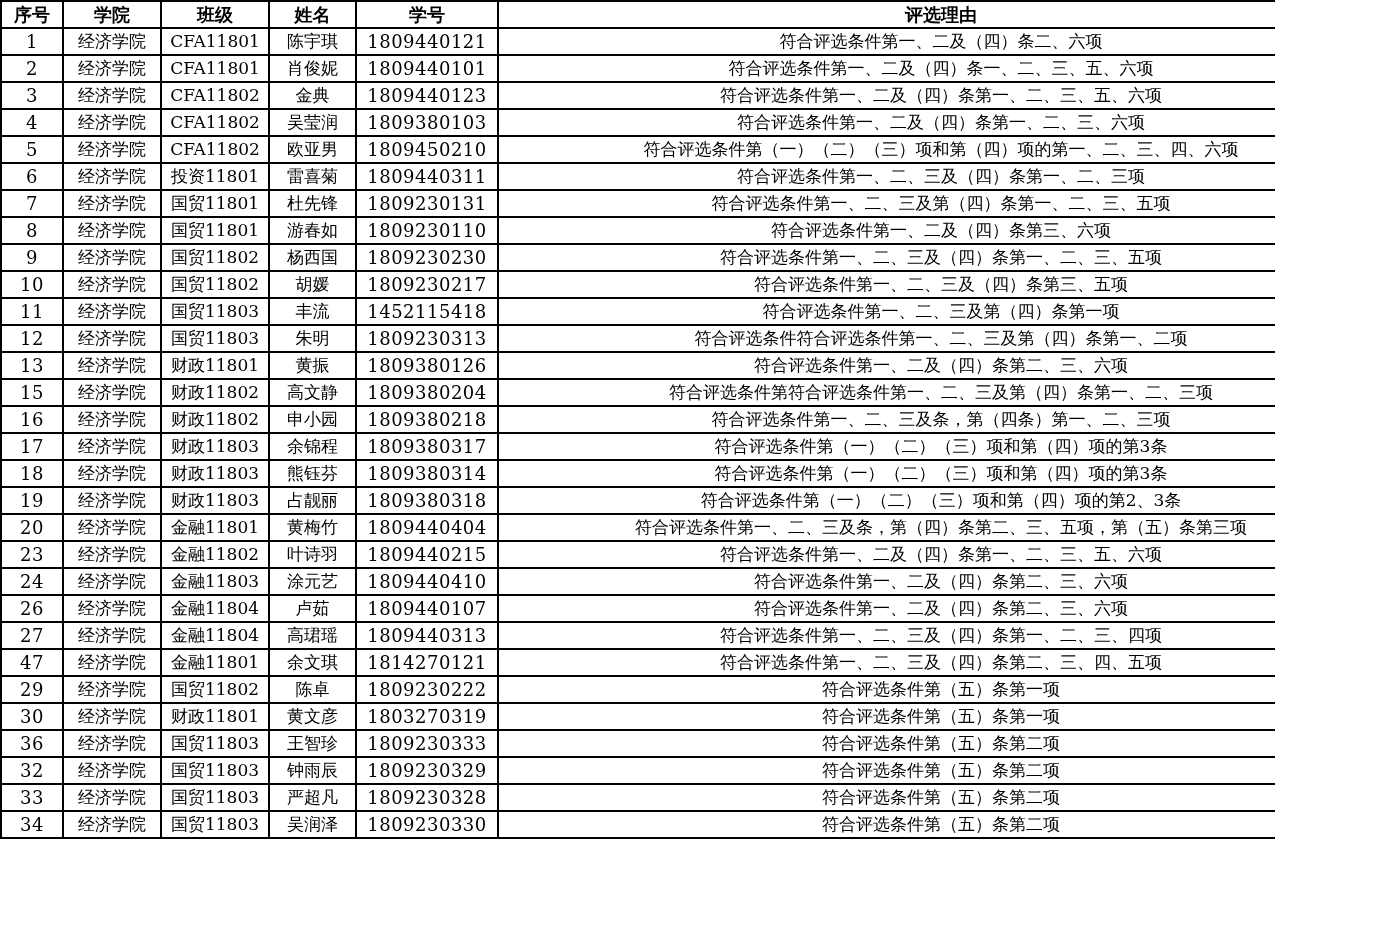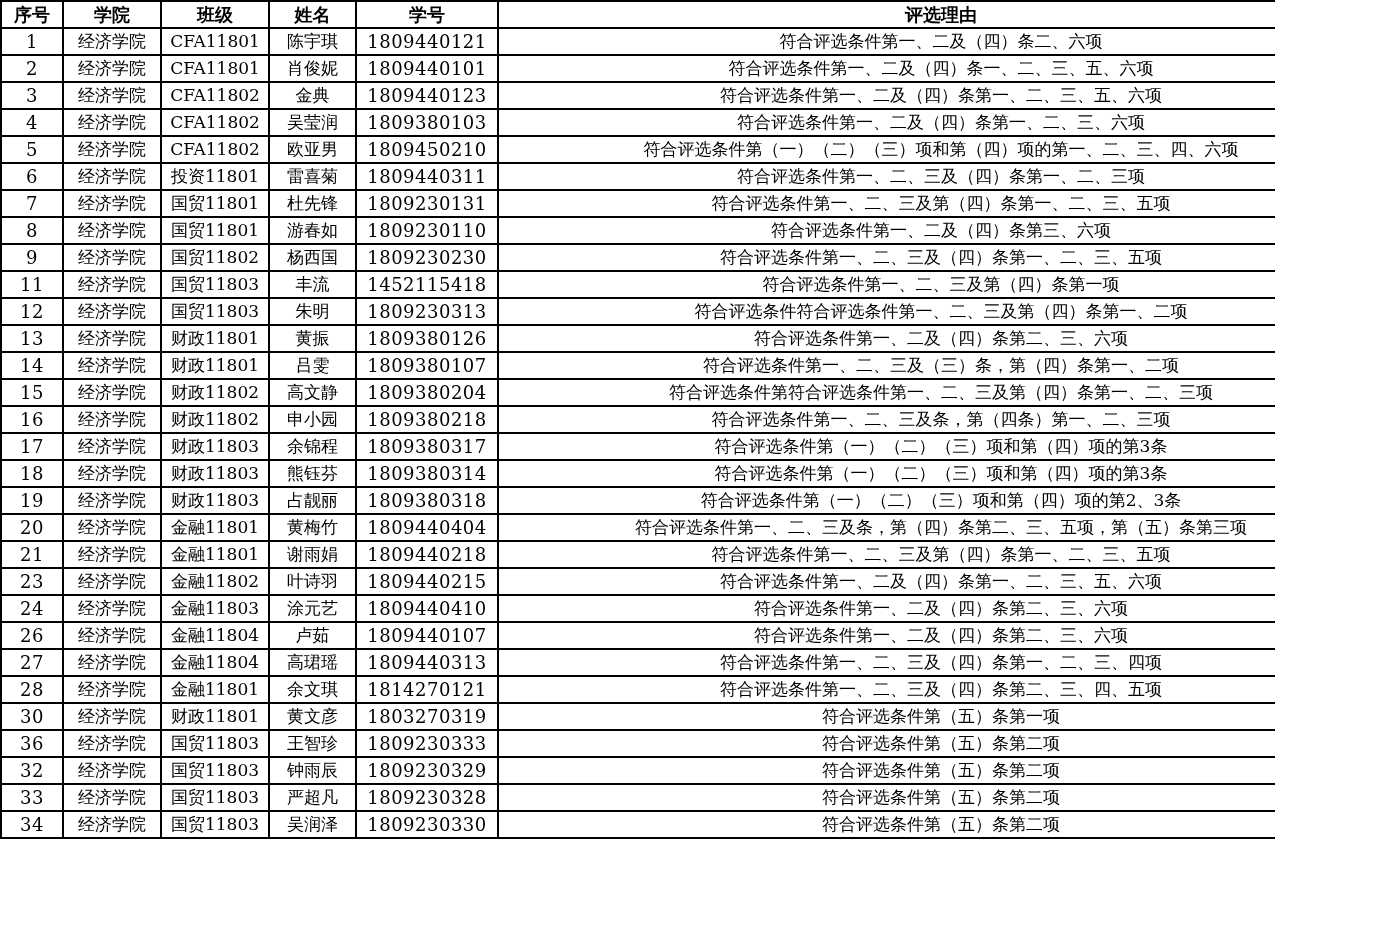--- a/index.html
+++ b/index.html
@@ -135,20 +135,28 @@
         </tr>
         <tr>
           <td class="col0">9</td>
           <td class="col1">经济学院</td>
           <td class="col2">国贸11802</td>
           <td class="col3">杨西国</td>
           <td class="col4">1809230230</td>
           <td class="col5">符合评选条件第一、二、三及（四）条第一、二、三、五项</td>
         </tr>
         <tr>
+          <td class="col0">10</td>
+          <td class="col1">经济学院</td>
+          <td class="col2">国贸11802</td>
+          <td class="col3">胡媛</td>
+          <td class="col4">1809230217</td>
+          <td class="col5">符合评选条件第一、二、三及（四）条第三、五项</td>
+        </tr>
+        <tr>
           <td class="col0">11</td>
           <td class="col1">经济学院</td>
           <td class="col2">国贸11803</td>
           <td class="col3">丰流</td>
           <td class="col4">1452115418</td>
           <td class="col5">符合评选条件第一、二、三及第（四）条第一项</td>
         </tr>
         <tr>
           <td class="col0">12</td>
           <td class="col1">经济学院</td>
@@ -159,28 +167,20 @@
         </tr>
         <tr>
           <td class="col0">13</td>
           <td class="col1">经济学院</td>
           <td class="col2">财政11801</td>
           <td class="col3">黄振</td>
           <td class="col4">1809380126</td>
           <td class="col5">符合评选条件第一、二及（四）条第二、三、六项</td>
         </tr>
         <tr>
-          <td class="col0">14</td>
-          <td class="col1">经济学院</td>
-          <td class="col2">财政11801</td>
-          <td class="col3">吕雯</td>
-          <td class="col4">1809380107</td>
-          <td class="col5">符合评选条件第一、二、三及（三）条，第（四）条第一、二项</td>
-        </tr>
-        <tr>
           <td class="col0">15</td>
           <td class="col1">经济学院</td>
           <td class="col2">财政11802</td>
           <td class="col3">高文静</td>
           <td class="col4">1809380204</td>
           <td class="col5">符合评选条件第符合评选条件第一、二、三及第（四）条第一、二、三项</td>
         </tr>
         <tr>
           <td class="col0">16</td>
           <td class="col1">经济学院</td>
@@ -215,28 +215,20 @@
         </tr>
         <tr>
           <td class="col0">20</td>
           <td class="col1">经济学院</td>
           <td class="col2">金融11801</td>
           <td class="col3">黄梅竹</td>
           <td class="col4">1809440404</td>
           <td class="col5">符合评选条件第一、二、三及条，第（四）条第二、三、五项，第（五）条第三项</td>
         </tr>
         <tr>
-          <td class="col0">21</td>
-          <td class="col1">经济学院</td>
-          <td class="col2">金融11801</td>
-          <td class="col3">谢雨娟</td>
-          <td class="col4">1809440218</td>
-          <td class="col5">符合评选条件第一、二、三及第（四）条第一、二、三、五项</td>
-        </tr>
-        <tr>
           <td class="col0">23</td>
           <td class="col1">经济学院</td>
           <td class="col2">金融11802</td>
           <td class="col3">叶诗羽</td>
           <td class="col4">1809440215</td>
           <td class="col5">符合评选条件第一、二及（四）条第一、二、三、五、六项</td>
         </tr>
         <tr>
           <td class="col0">24</td>
           <td class="col1">经济学院</td>
@@ -255,26 +247,34 @@
         </tr>
         <tr>
           <td class="col0">27</td>
           <td class="col1">经济学院</td>
           <td class="col2">金融11804</td>
           <td class="col3">高珺瑶</td>
           <td class="col4">1809440313</td>
           <td class="col5">符合评选条件第一、二、三及（四）条第一、二、三、四项</td>
         </tr>
         <tr>
-          <td class="col0">28</td>
+          <td class="col0">47</td>
           <td class="col1">经济学院</td>
           <td class="col2">金融11801</td>
           <td class="col3">余文琪</td>
           <td class="col4">1814270121</td>
           <td class="col5">符合评选条件第一、二、三及（四）条第二、三、四、五项</td>
+        </tr>
+        <tr>
+          <td class="col0">29</td>
+          <td class="col1">经济学院</td>
+          <td class="col2">国贸11802</td>
+          <td class="col3">陈卓</td>
+          <td class="col4">1809230222</td>
+          <td class="col5">符合评选条件第（五）条第一项</td>
         </tr>
         <tr>
           <td class="col0">30</td>
           <td class="col1">经济学院</td>
           <td class="col2">财政11801</td>
           <td class="col3">黄文彦</td>
           <td class="col4">1803270319</td>
           <td class="col5">符合评选条件第（五）条第一项</td>
         </tr>
         <tr>

